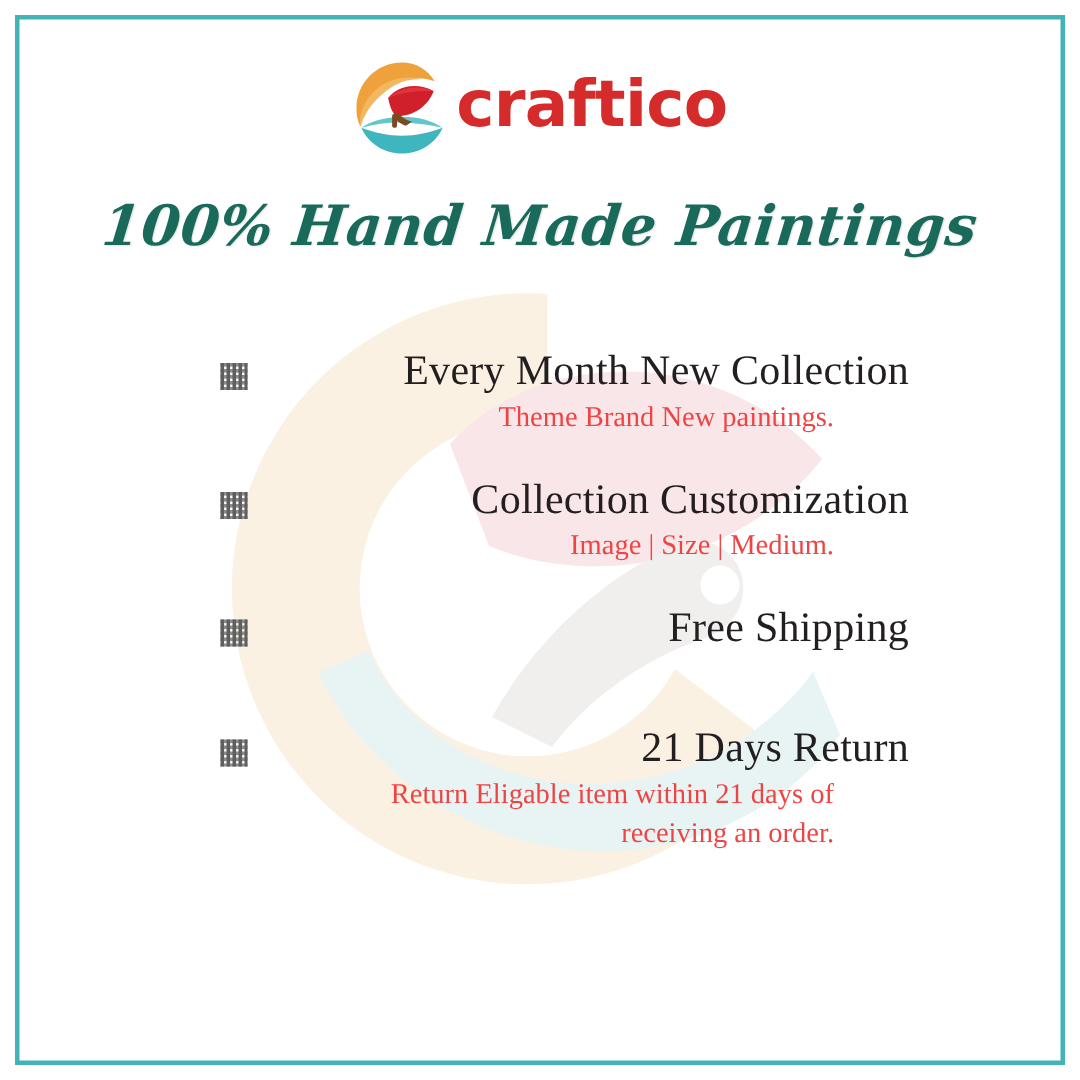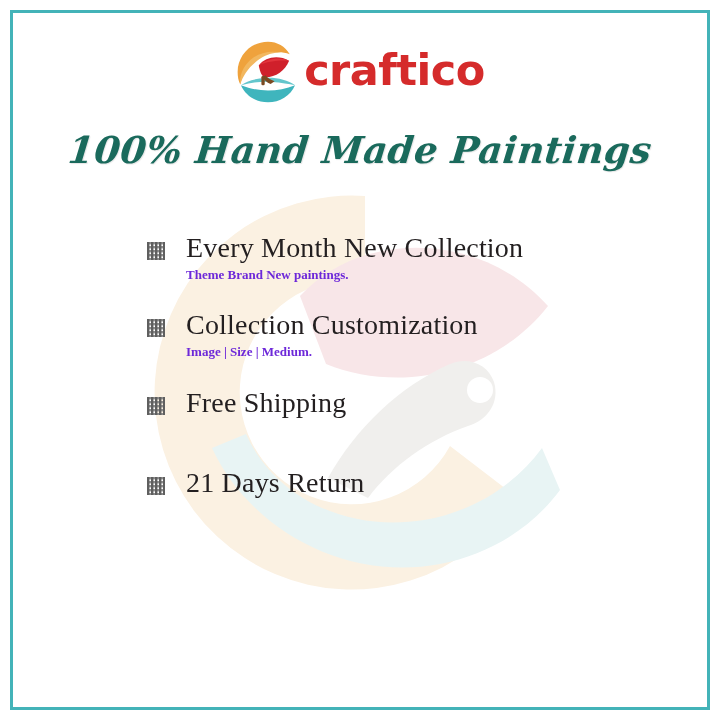--- a/index.html
+++ b/index.html
@@ -93,20 +93,21 @@
     position: absolute;
     left: 146px;
     top: 232px;
     width: 460px;
     z-index: 3;
   }
   .feature {
     position: relative;
     padding-left: 40px;
     margin-bottom: 26px;
+    text-align: right;
   }
   .feature:last-child { margin-bottom: 0; margin-top: 48px; }
 
   .bullet {
     position: absolute;
     left: 0;
     top: 9px;
     width: 20px;
     height: 20px;
   }
@@ -115,26 +116,25 @@
   .feature-title {
     font-family: "Liberation Serif", serif;
     font-size: 28px;
     font-weight: normal;
     color: #231f20;
     line-height: 1.14;
     letter-spacing: 0.2px;
   }
   .feature-desc {
     font-family: "Liberation Serif", serif;
-    font-size: 13px;
-    color: #6d28d9;
+    font-size: 19px;
+    color: #ef4444;
     line-height: 1.35;
     margin-top: 2px;
     max-width: 370px;
-    font-weight: bold;
   }
 </style>
 </head>
 <body>
 
 <div class="canvas">
 
   <div class="watermark">
     <svg viewBox="0 0 430 430" xmlns="http://www.w3.org/2000/svg" aria-hidden="true">
 
@@ -262,19 +262,20 @@
           <g fill="#5f5f5f">
             <rect x="1" y="1" width="2.4" height="18"></rect>
             <rect x="5" y="1" width="2.4" height="18"></rect>
             <rect x="9" y="1" width="2.4" height="18"></rect>
             <rect x="13" y="1" width="2.4" height="18"></rect>
             <rect x="17" y="1" width="2" height="18"></rect>
           </g>
         </svg>
       </span>
       <div class="feature-title">21 Days Return</div>
+      <div class="feature-desc">Return Eligable item within 21 days of receiving an order.</div>
     </div>
 
   </div>
 
   <div class="frame"></div>
 
 </div>
 
 </body></html>

